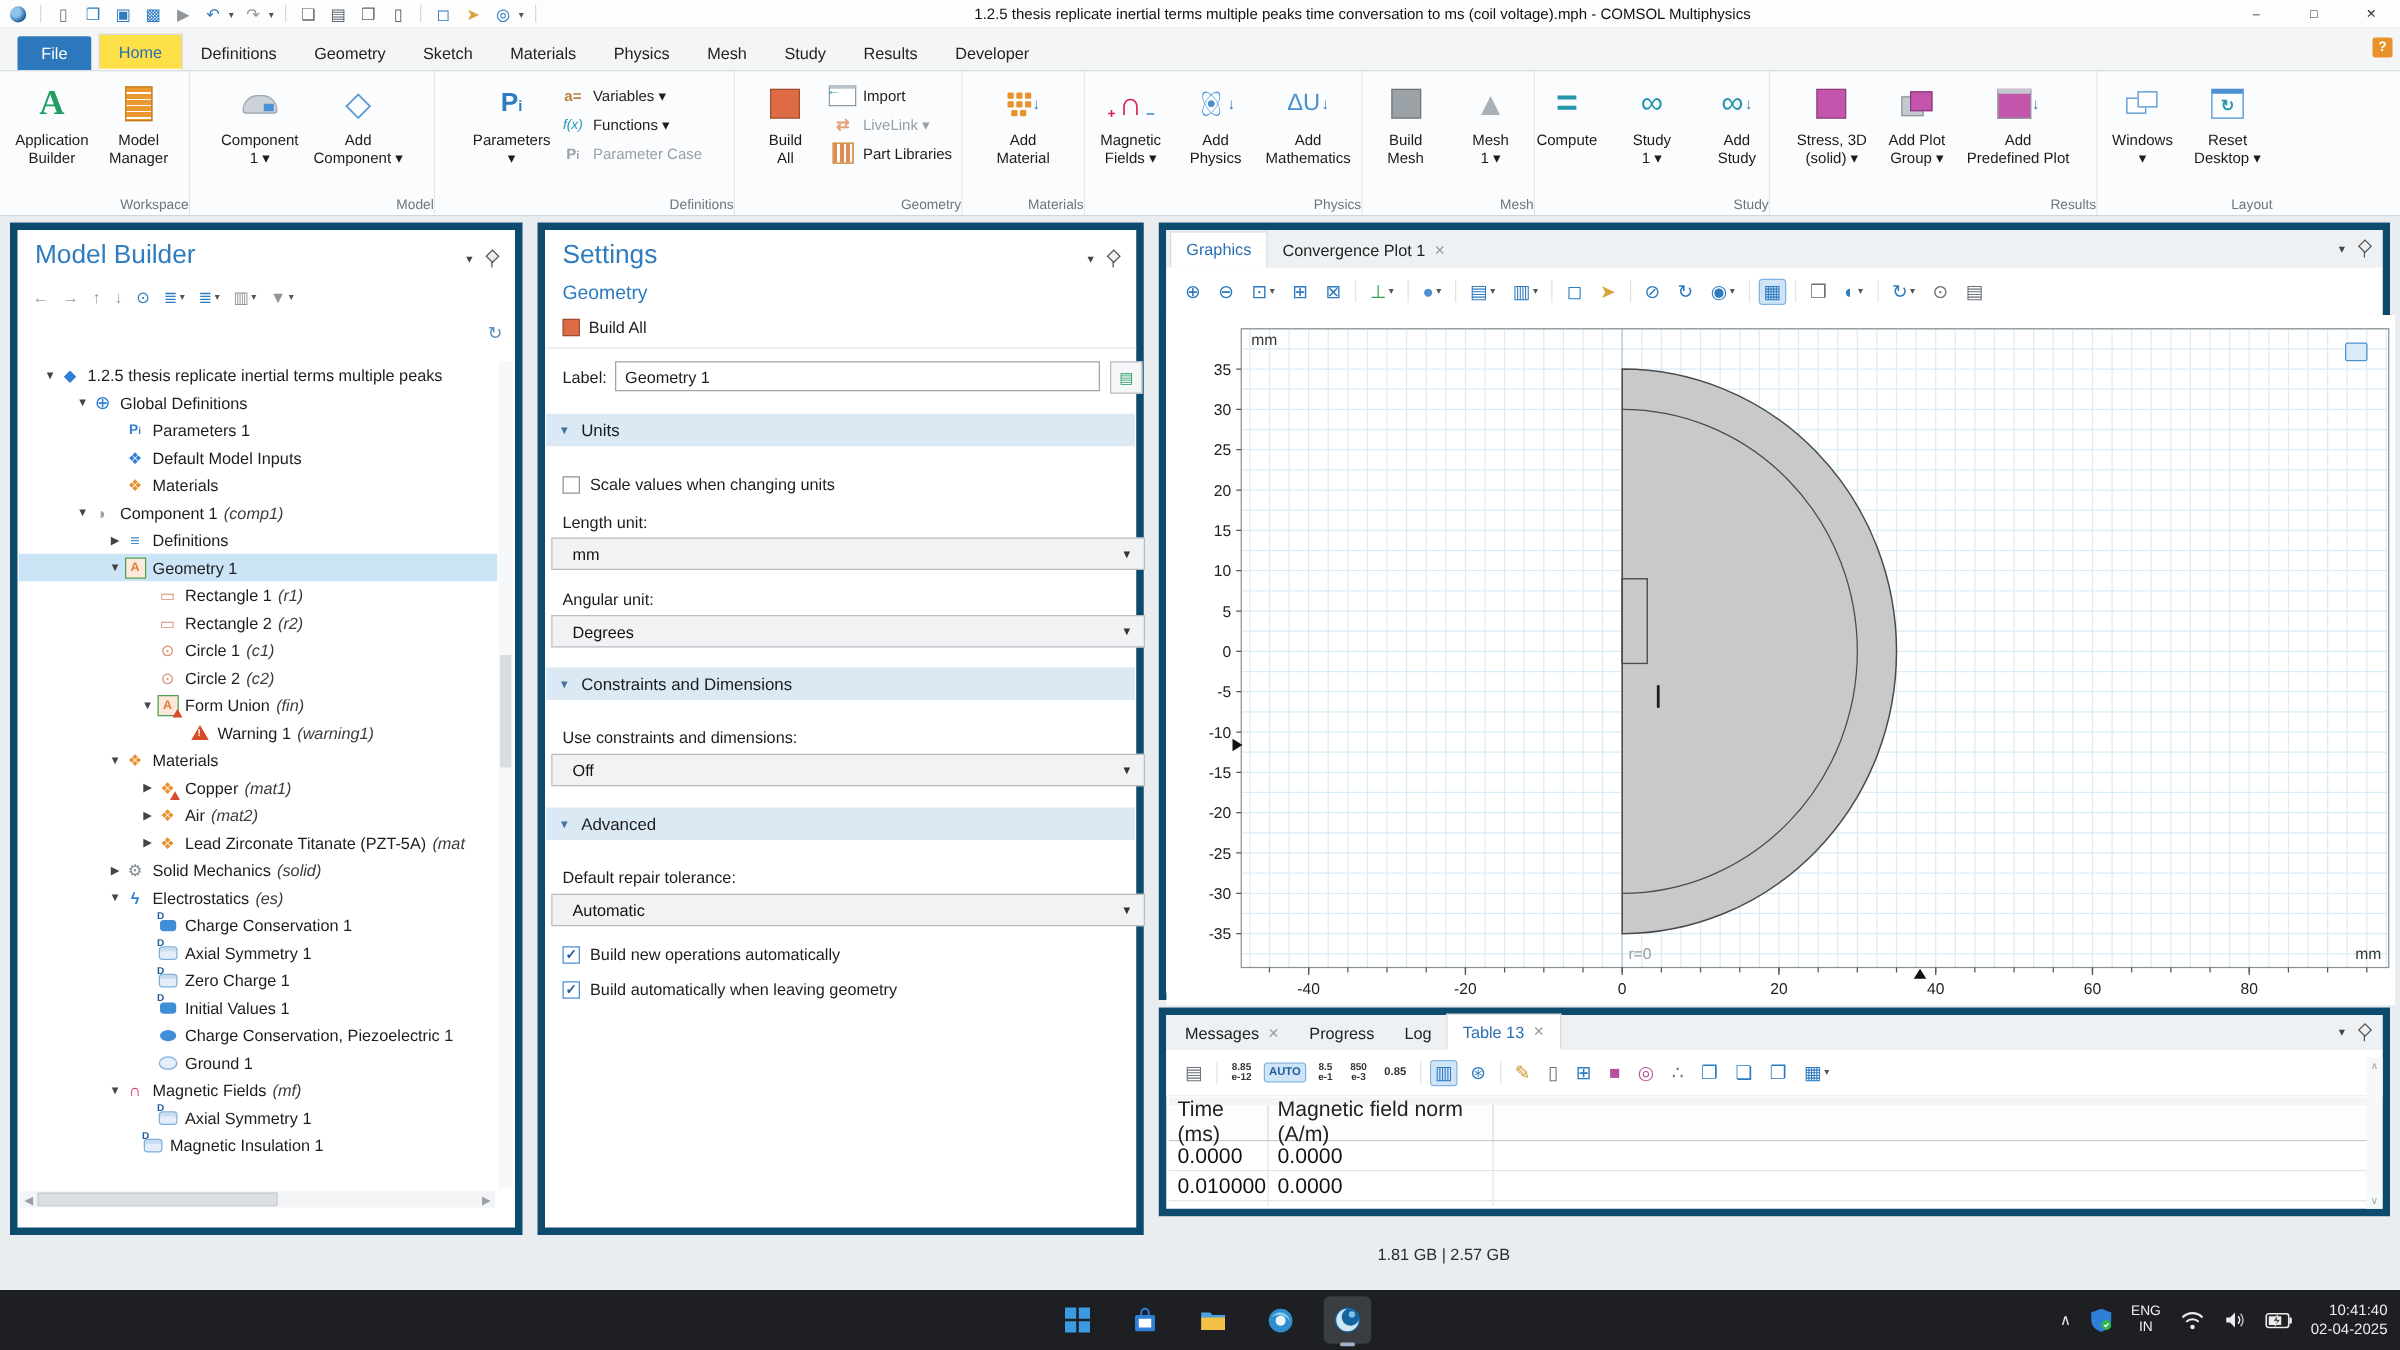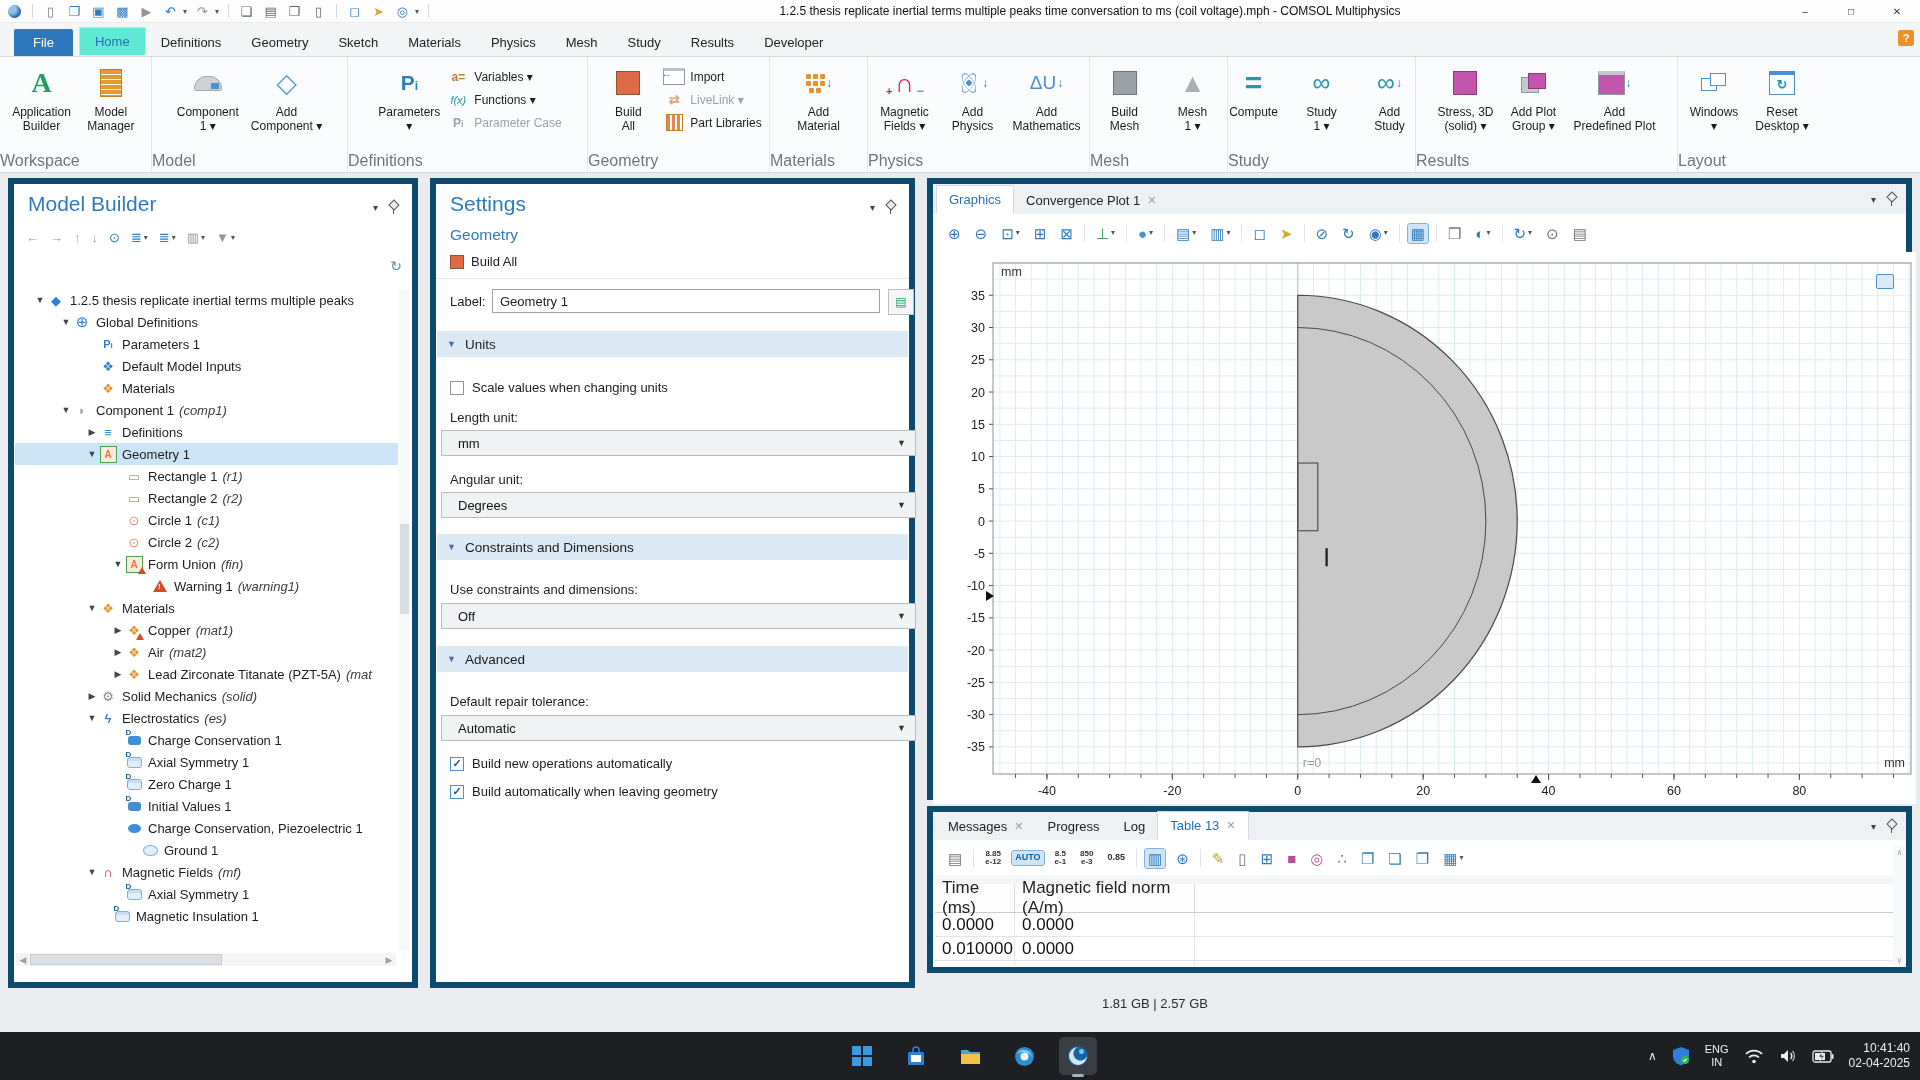--- a/index.html
+++ b/index.html
@@ -20,29 +20,29 @@
   .wtitle{position:absolute;left:430px;right:170px;text-align:center;font-size:12px;color:#111;
           white-space:nowrap;overflow:hidden;text-overflow:ellipsis}
   .wincontrols{position:absolute;right:0;top:0;height:22px;display:flex}
   .wc{width:46px;height:22px;display:flex;align-items:center;justify-content:center;
       font-size:10px;color:#333}
   
   .tabrow{position:absolute;left:0;top:22px;right:0;height:34px;background:#f4f5f6;
           border-bottom:1px solid #d9dde0;display:flex;align-items:flex-end;padding-left:14px;z-index:4}
   .mtab{height:27px;display:flex;align-items:center;padding:0 15px;font-size:13px;color:#222;cursor:default}
   .mtab.file{background:#2d77bc;color:#fff;border-radius:2px 2px 0 0;padding:0 19px;margin-right:6px}
-  .mtab.active{background:#5eead4;color:#2a6fb4;border:1px solid #d5dbe0;border-bottom:1px solid #fff}
+  .mtab.active{background:#fde047;color:#2a6fb4;border:1px solid #d5dbe0;border-bottom:1px solid #fff}
   .helpbox{position:absolute;right:6px;top:8px;width:16px;height:16px;background:#e8912d;color:#fff;
            border-radius:2px;font-size:11px;font-weight:bold;display:flex;align-items:center;justify-content:center}
   
   .ribbon{position:absolute;left:0;top:56px;right:0;height:116px;background:#fbfcfd;
           border-bottom:1px solid #d0d6da;display:flex;z-index:3}
   .rgroup{position:relative;height:100%;border-right:1px solid #e4e7ea;display:flex;
           align-items:flex-start;justify-content:center;padding-top:6px;box-sizing:border-box}
-  .glabel{position:absolute;bottom:2px;left:0;right:0;text-align:left;font-size:16px;color:#6b7680}
+  .glabel{position:absolute;bottom:2px;left:0;right:0;text-align:right;font-size:11px;color:#6b7680}
   .rbtns{display:flex;align-items:flex-start;gap:2px}
   .rbtn{display:flex;flex-direction:column;align-items:center;min-width:56px;padding:2px 5px;
         font-size:12px;line-height:1.18;text-align:center;color:#1b1b1b}
   .rbtn .ricon{height:38px;display:flex;align-items:center;justify-content:center;margin-bottom:3px}
   .lbl{white-space:pre-line}
   .scol{display:flex;flex-direction:column;justify-content:flex-start;gap:2px;padding-top:4px}
   .sbtn{display:flex;align-items:center;gap:5px;font-size:12px;height:21px;white-space:nowrap}
   .sbtn .ricon{width:22px;display:flex;justify-content:center}
   .disabled{color:#9aa0a6}
   .dn{color:#2e7bbf;font-size:12px;font-weight:700;margin-left:1px}
@@ -660,21 +660,21 @@
         </span>
         <span>Initial Values 1</span>
       </div>
       <div class="trow" style="padding-left: 96px;">
         <span class="chev"></span>
         <span class="ti-ic">
           <span class="t-ell"></span>
         </span>
         <span>Charge Conservation, Piezoelectric 1</span>
       </div>
-      <div class="trow" style="padding-left: 96px; margin-left: 16px;">
+      <div class="trow" style="padding-left: 96px;">
         <span class="chev"></span>
         <span class="ti-ic">
           <span class="t-ell light"></span>
         </span>
         <span>Ground 1</span>
       </div>
       <div class="trow" style="padding-left: 70px;">
         <span class="chev">▼</span>
         <span class="ti-ic" style="color: rgb(214, 34, 76); font-weight: 700;">∩</span>
         <span>Magnetic Fields</span>

